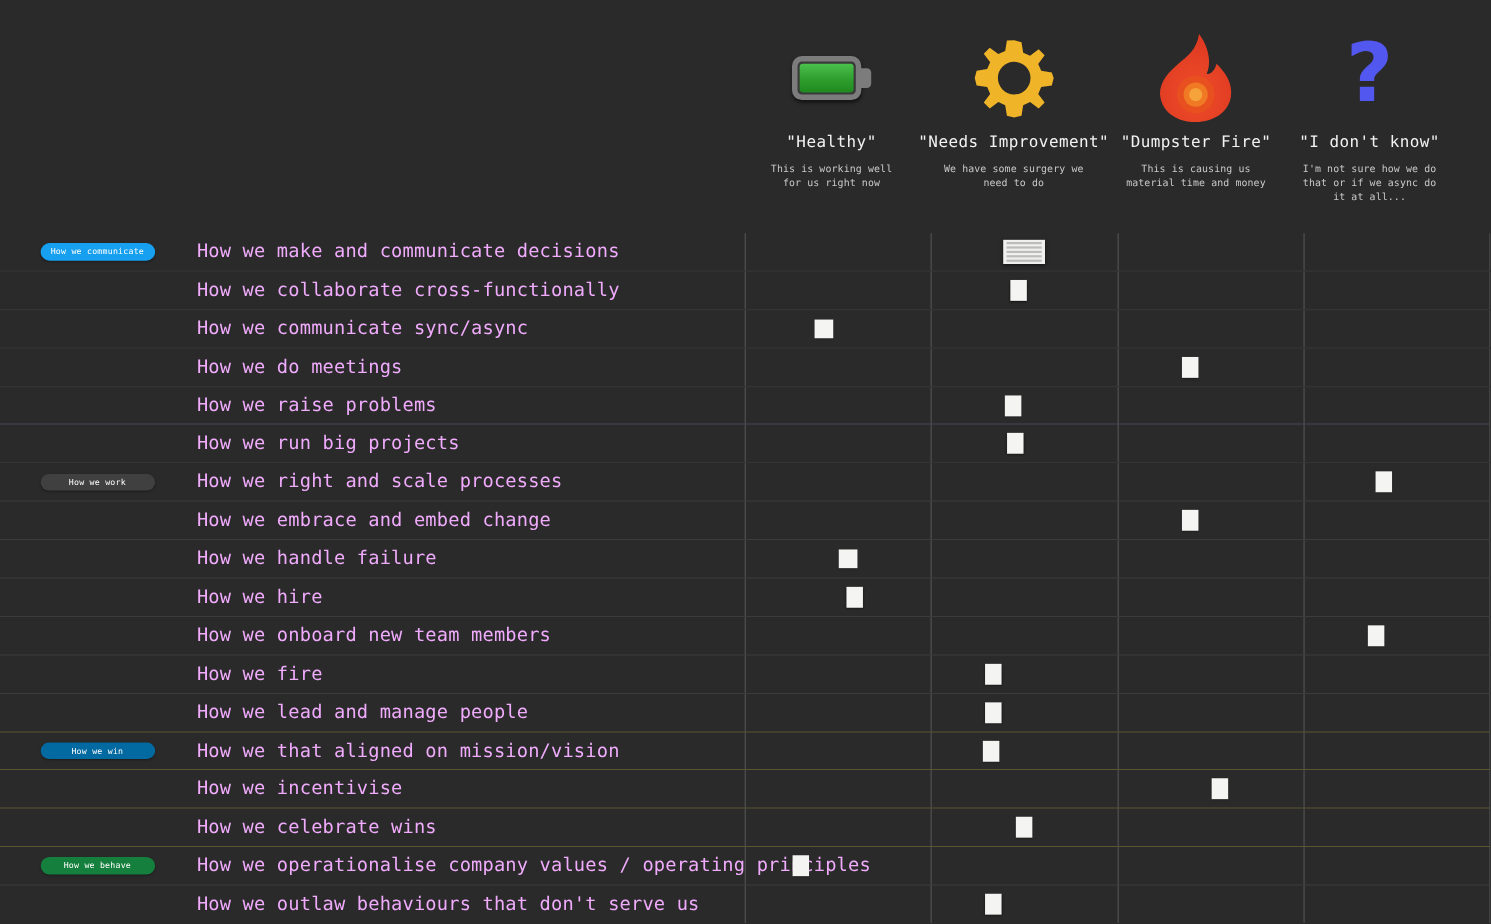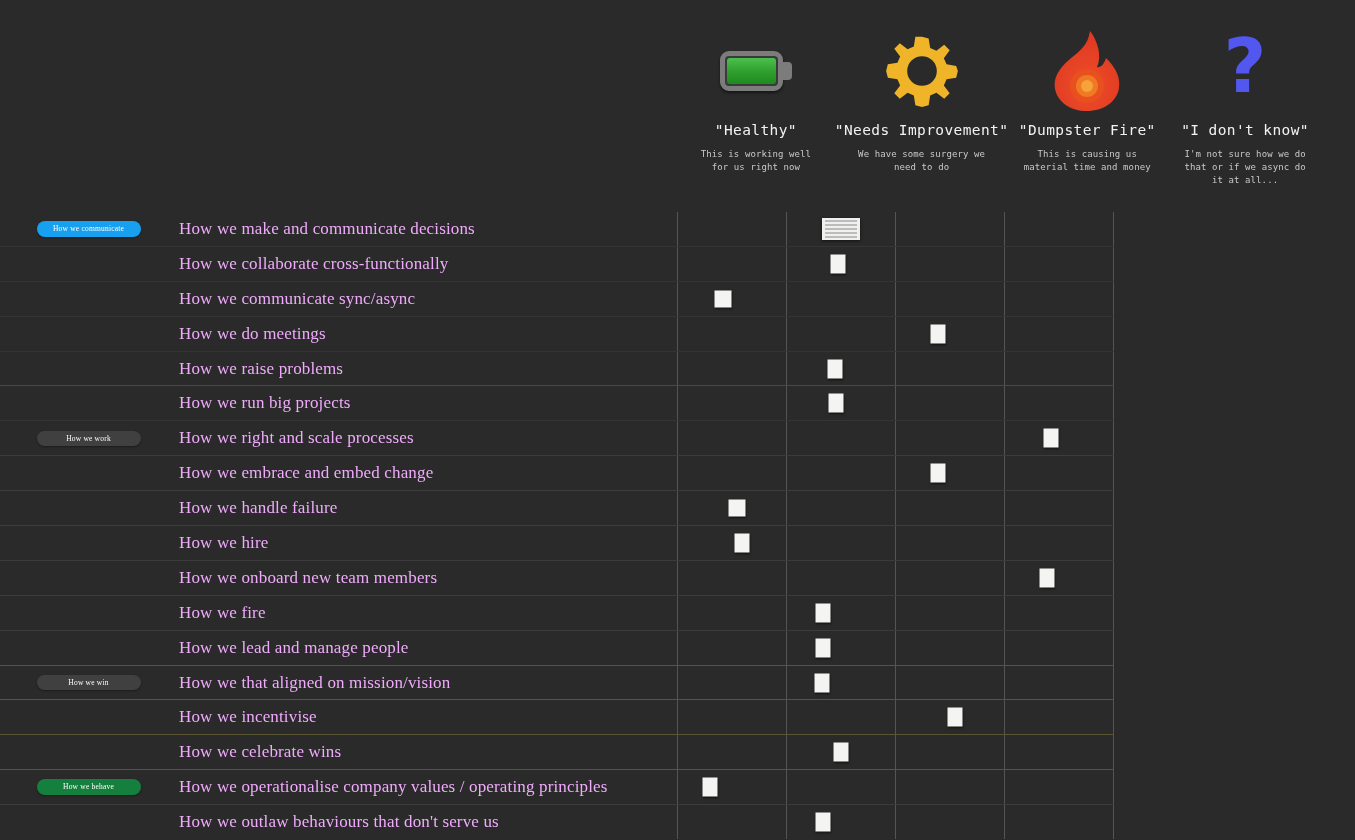--- a/index.html
+++ b/index.html
@@ -57,23 +57,22 @@
     text-align: center;
     max-width: 128px;
     letter-spacing: 0.1px;
   }
 
   
   #grid {
     position: absolute;
     left: 0;
     top: 212px;
-    width: 1114px;
+    width: 1355px;
     height: 628px;
-    font-family: Liberation Serif, serif;
   }
   .row {
     position: relative;
     height: 34.9px;
     display: flex;
     align-items: stretch;
     border-bottom: 1px solid rgba(255,255,255,0.085);
   }
   .row.sep-blue   { border-bottom-color: rgba(126,130,190,0.33); }
   .row.sep-yellow { border-bottom-color: rgba(150,140,60,0.45); }
@@ -407,21 +406,21 @@
           <div class="cell"></div>
           <div class="cell">
             <div class="note" style="left: 33%; top: 50%;"></div>
           </div>
           <div class="cell"></div>
           <div class="cell"></div>
         </div>
       </div>
       <div class="row sep-yellow">
         <div class="badge-cell">
-          <span class="badge win" style="background: #404040;">How we win</span>
+          <span class="badge win" style="background: #0369a1;">How we win</span>
         </div>
         <div class="label-cell">How we that aligned on mission/vision</div>
         <div class="cells">
           <div class="cell"></div>
           <div class="cell">
             <div class="note" style="left: 32%; top: 50%;"></div>
           </div>
           <div class="cell"></div>
           <div class="cell"></div>
         </div>

